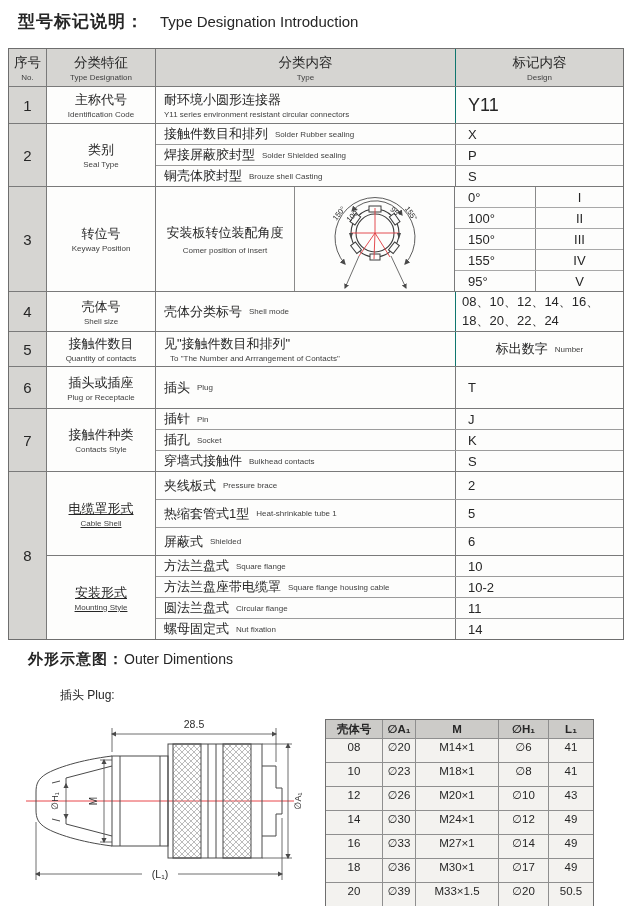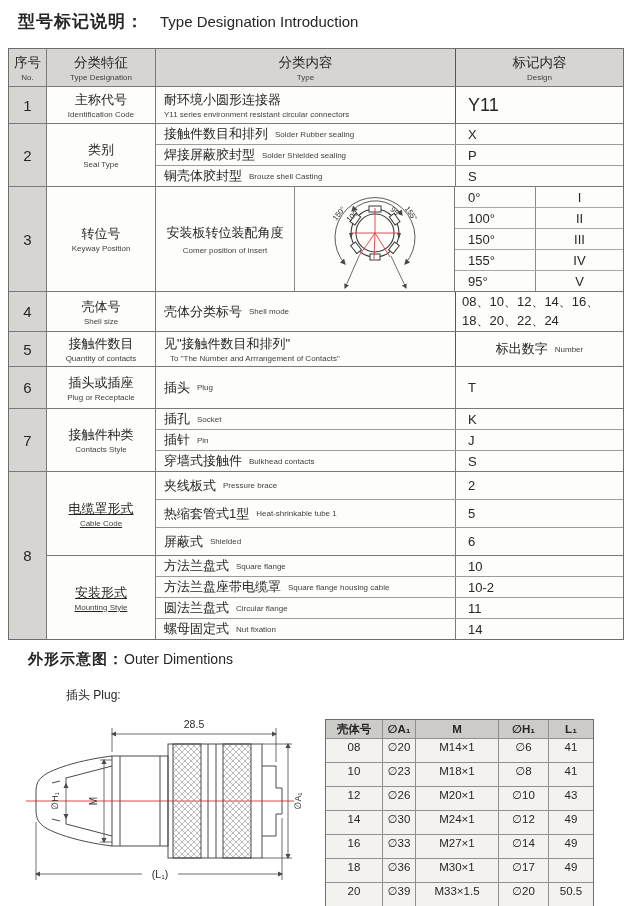--- a/index.html
+++ b/index.html
@@ -11,21 +11,21 @@
     color: #262626;
     overflow: hidden;
   }
   
   .page-title { position: absolute; left: 18px; top: 10px; white-space: nowrap; }
   .title-cn { font-size: 17px; font-weight: bold; letter-spacing: 1px; }
   .title-en { font-size: 15px; margin-left: 16px; }
   .section2-title { position: absolute; left: 28px; top: 650px; white-space: nowrap; }
   .s2-cn { font-size: 15px; font-weight: bold; letter-spacing: 1px; }
   .s2-en { font-size: 14px; }
-  .plug-label { position: absolute; left: 66px; top: 687px; font-size: 12px; }
+  .plug-label { position: absolute; left: 60px; top: 687px; font-size: 12px; }
 
   
   .main-table {
     position: absolute; left: 8px; top: 48px; width: 616px;
     border: 1px solid #6e6e6e; background: #fdfdfc;
     font-size: 13px;
   }
   .t-row { display: flex; border-top: 1px solid #7a7a7a; }
   .t-row:first-child { border-top: none; }
   .c-no {
@@ -328,50 +328,50 @@
 
   <div class="t-row" style="height:63px">
     <div class="c-no">7</div>
     <div class="c-feat">
       <span class="cn">接触件种类</span>
       <span class="en-sub">Contacts Style</span>
     </div>
     <div class="c-body">
       <div class="subrow">
         <div class="s-content">
+            <span class="cn">插针</span>
+            <span class="en-inline">Pin</span>
+          </div>
+        <div class="s-design">J</div>
+      </div>
+      <div class="subrow">
+        <div class="s-content">
             <span class="cn">插孔</span>
             <span class="en-inline">Socket</span>
           </div>
         <div class="s-design">K</div>
-      </div>
-      <div class="subrow">
-        <div class="s-content">
-            <span class="cn">插针</span>
-            <span class="en-inline">Pin</span>
-          </div>
-        <div class="s-design">J</div>
       </div>
       <div class="subrow">
         <div class="s-content">
             <span class="cn">穿墙式接触件</span>
             <span class="en-inline">Bulkhead contacts</span>
           </div>
         <div class="s-design">S</div>
       </div>
     </div>
   </div>
 
   <div class="t-row" style="height:168px">
     <div class="c-no">8</div>
     <div class="r8-groups">
 
       <div class="group">
         <div class="g-feat">
           <span class="cn">电缆罩形式</span>
-          <span class="en-sub">Cable Code</span>
+          <span class="en-sub">Cable Shell</span>
         </div>
         <div class="g-body">
           <div class="subrow">
             <div class="s-content">
                 <span class="cn">夹线板式</span>
                 <span class="en-inline">Pressure brace</span>
               </div>
             <div class="s-design">2</div>
           </div>
           <div class="subrow">

